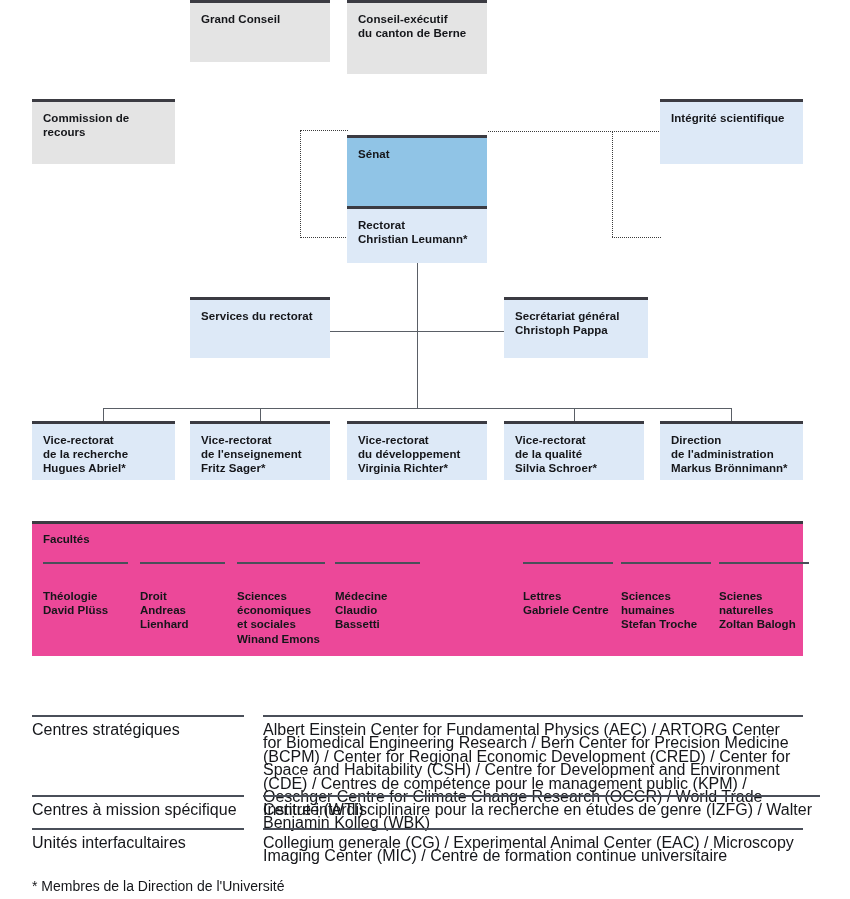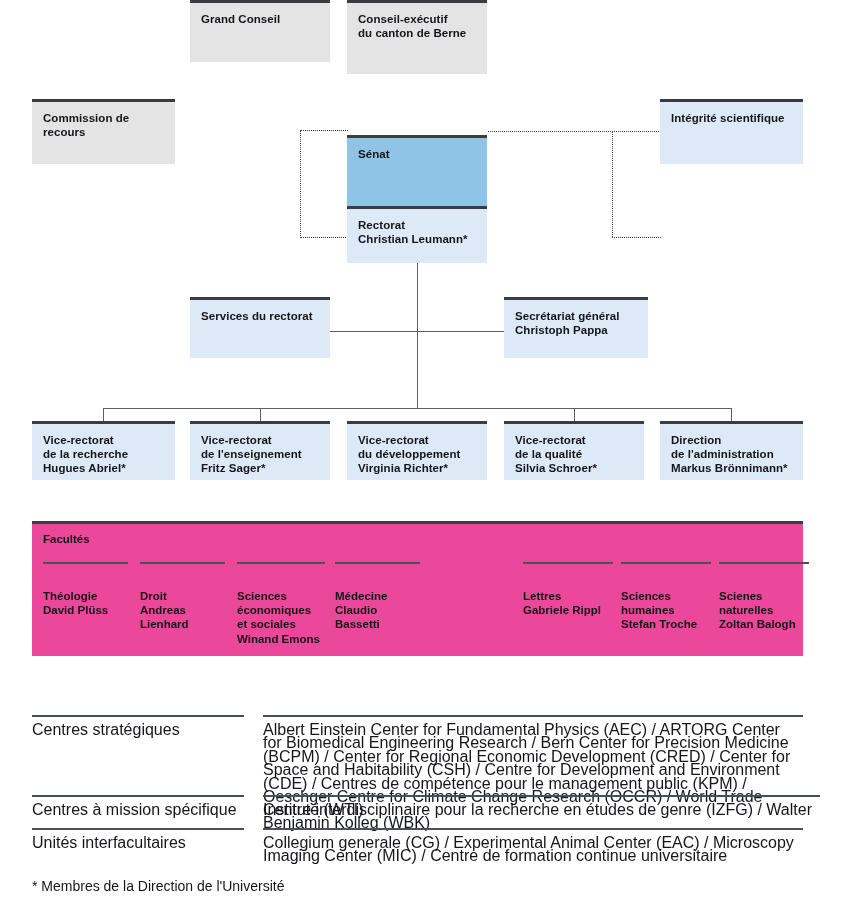--- a/index.html
+++ b/index.html
@@ -222,21 +222,21 @@
 et sociales
 Winand Emons</div>
     </div>
     <div class="fac-col" style="left:303px; top:38px; width:85px;">
       <div class="ttl">Médecine
 Claudio
 Bassetti</div>
     </div>
     <div class="fac-col" style="left:491px; top:38px; width:90px;">
       <div class="ttl">Lettres
-Gabriele Rippl</div>
+Gabriele Centre</div>
     </div>
     <div class="fac-col" style="left:589px; top:38px; width:90px;">
       <div class="ttl">Sciences
 humaines
 Stefan Troche</div>
     </div>
     <div class="fac-col" style="left:687px; top:38px; width:90px;">
       <div class="ttl">Scienes
 naturelles
 Zoltan Balogh</div>

